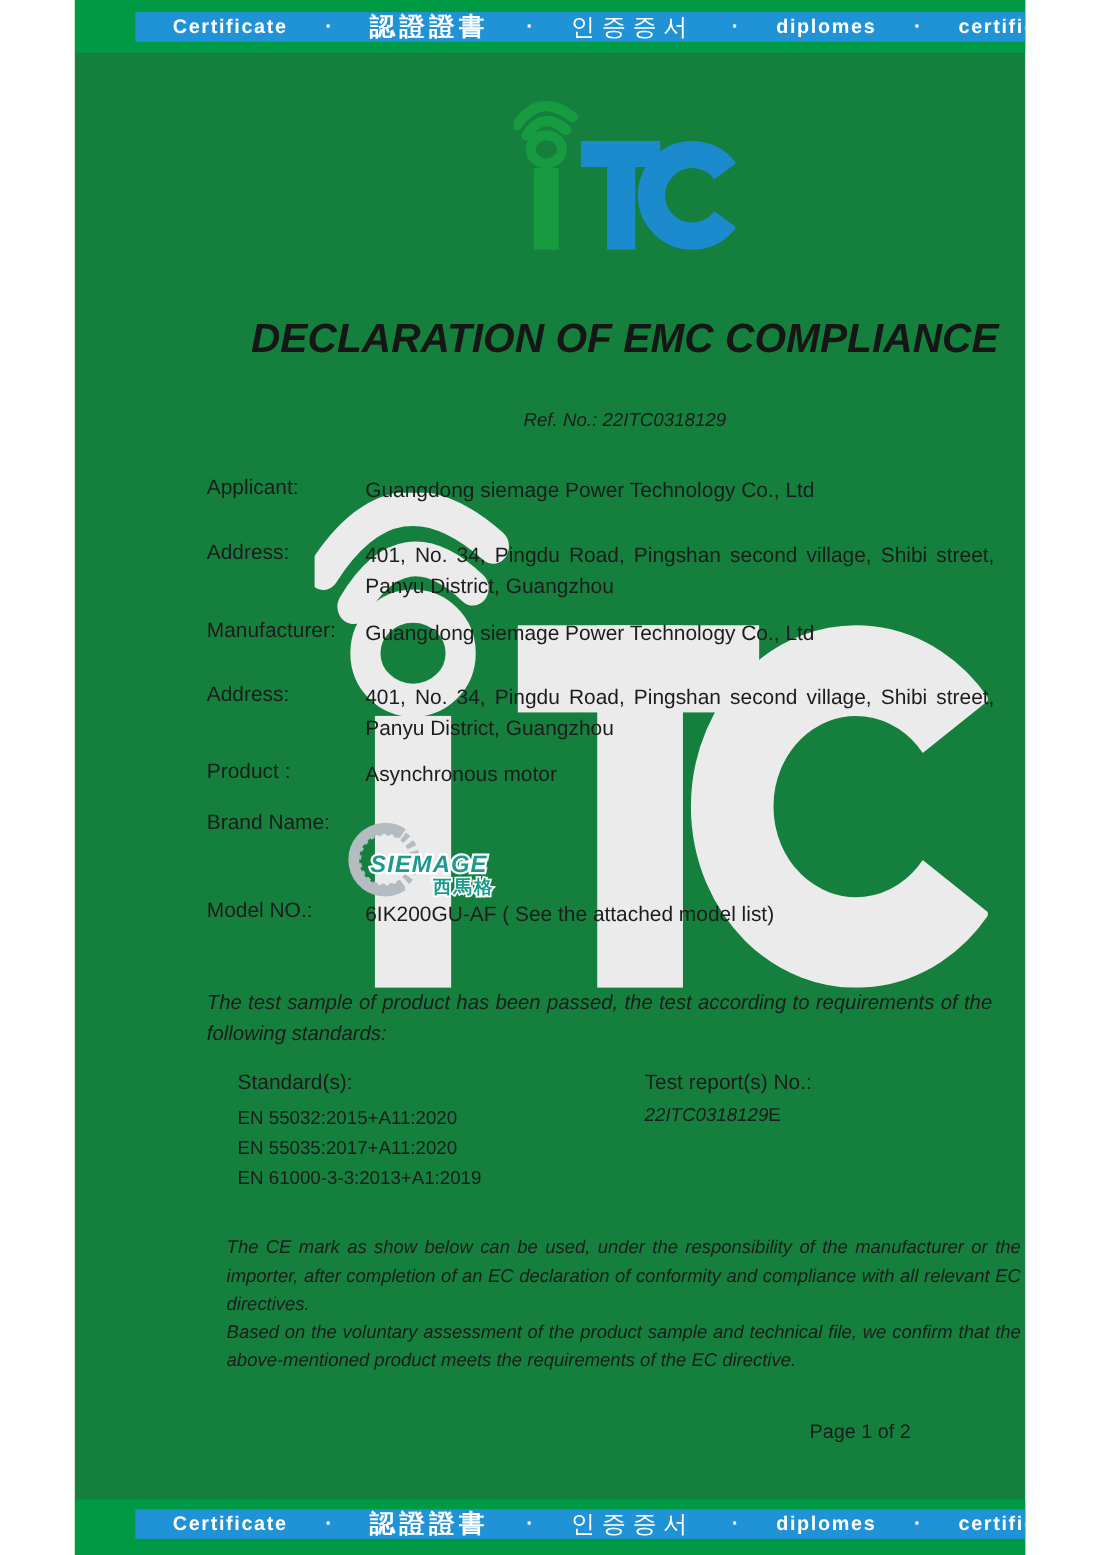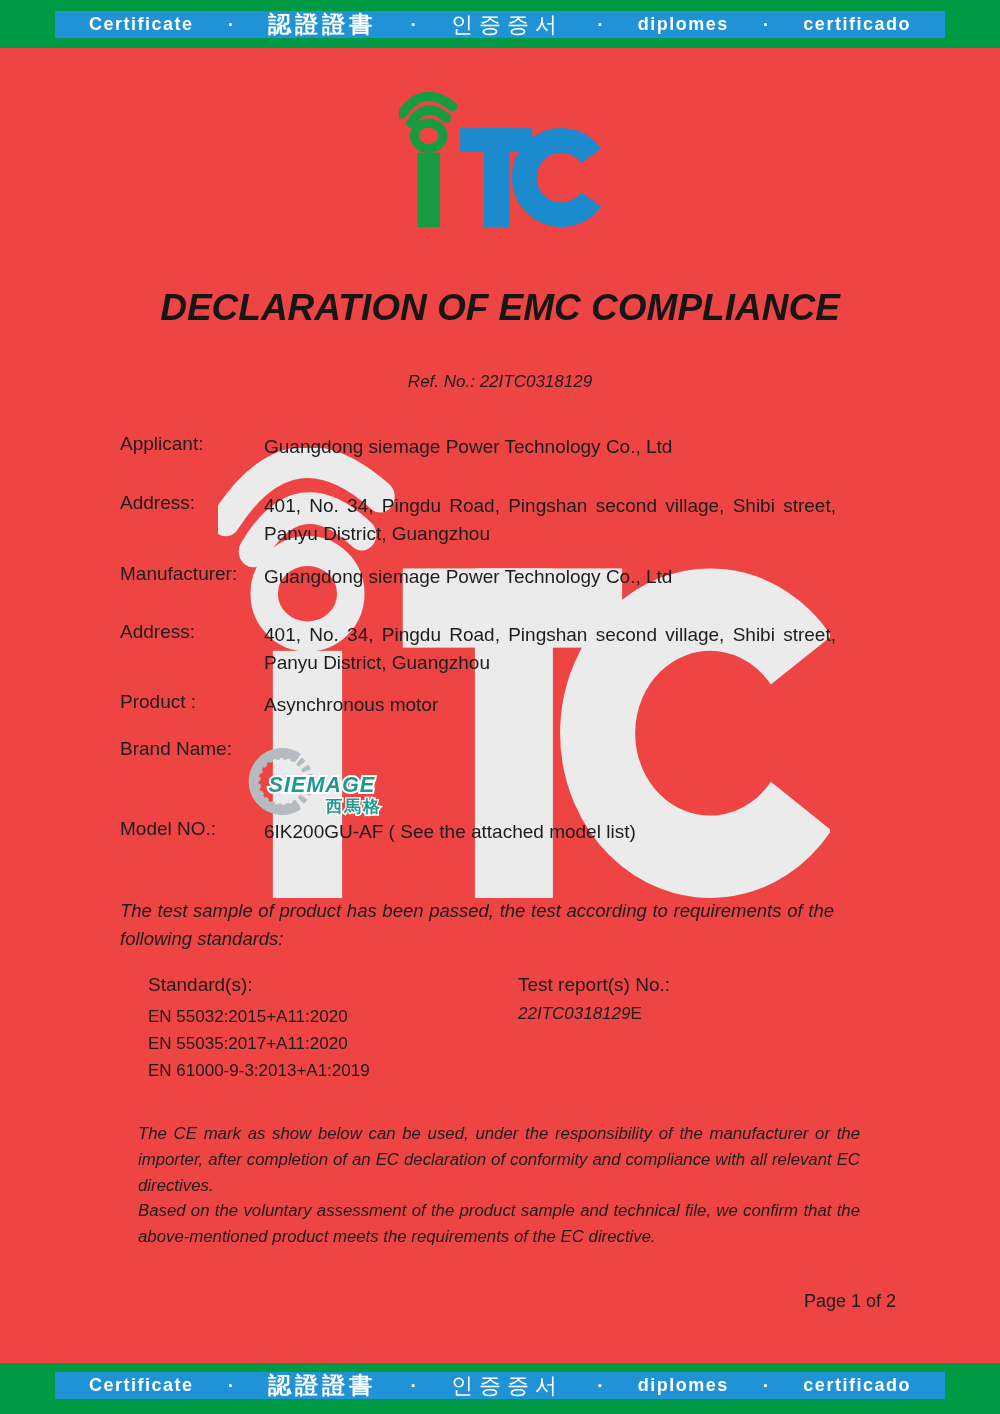--- a/index.html
+++ b/index.html
@@ -1,17 +1,17 @@
 <!DOCTYPE html>
 <html><head>
 <meta charset="utf-8">
 <style>
   html,body{margin:0;padding:0;background:#ffffff;}
   .page{
-    position:relative;width:1000px;height:1414px;background:#ef4444;overflow:hidden;
+    position:relative;width:864px;height:1414px;background:#15803d;overflow:hidden;
     font-family:"Liberation Sans", sans-serif;color:#1c1c1c;margin:0 auto;
   }
   
   .banner{position:absolute;left:0;width:1000px;background:#009a45;}
   .banner-top{top:0;height:48px;}
   .banner-bottom{top:1363px;height:51px;}
   .banner-bar{
     position:absolute;left:55px;right:55px;background:#2092d6;color:#ffffff;
     display:flex;align-items:center;justify-content:space-between;padding:0 34px;
   }
@@ -145,21 +145,21 @@
     <div class="flabel">Model NO.:</div>
     <div class="fvalue">6IK200GU-AF ( See the attached model list)</div>
   </div>
 
   <div class="statement">The test sample of product has been passed, the test according to requirements of the following standards:</div>
 
   <div class="std-heading">Standard(s):</div>
   <div class="std-list">
     <div>EN 55032:2015+A11:2020</div>
     <div>EN 55035:2017+A11:2020</div>
-    <div>EN 61000-9-3:2013+A1:2019</div>
+    <div>EN 61000-3-3:2013+A1:2019</div>
   </div>
   <div class="rep-heading">Test report(s) No.:</div>
   <div class="rep-value"><span class="it">22ITC0318129</span><span>E</span></div>
 
   <div class="conclusion">
     <p>The CE mark as show below can be used, under the responsibility of the manufacturer or the importer, after completion of an EC declaration of conformity and compliance with all relevant EC directives.</p>
     <p>Based on the voluntary assessment of the product sample and technical file, we confirm that the above-mentioned product meets the requirements of the EC directive.</p>
   </div>
 
   <div class="page-num">Page 1 of 2</div>

